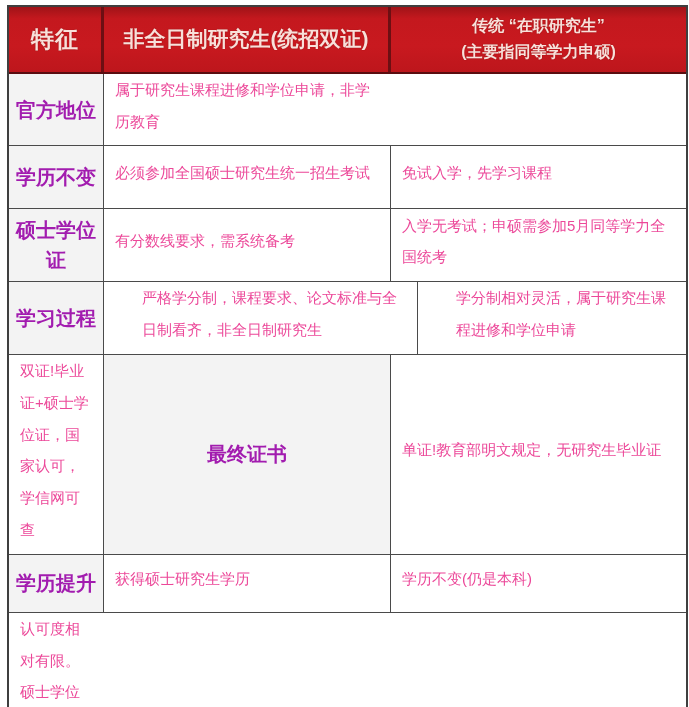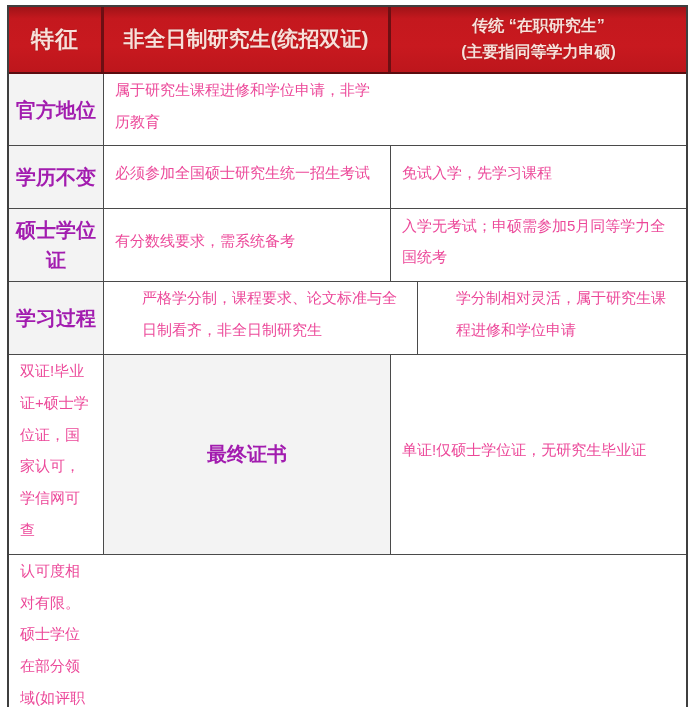--- a/index.html
+++ b/index.html
@@ -126,23 +126,28 @@
 
     <div class="trow body r3">
       <div class="cell feature-cell">学习过程</div>
       <div class="cell text-cell">严格学分制，课程要求、论文标准与全日制看齐，非全日制研究生</div>
       <div class="cell text-cell">学分制相对灵活，属于研究生课程进修和学位申请</div>
     </div>
 
     <div class="trow body r4">
       <div class="cell text-cell">双证!毕业证+硕士学位证，国家认可，学信网可查</div>
       <div class="cell feature-cell">最终证书</div>
-      <div class="cell text-cell">单证!仅硕士学位证，无研究生毕业证</div>
+      <div class="cell text-cell">单证!教育部明文规定，无研究生毕业证</div>
     </div>
 
+    <div class="trow body r5">
+      <div class="cell feature-cell">学历提升</div>
+      <div class="cell text-cell">获得硕士研究生学历</div>
+      <div class="cell text-cell">学历不变(仍是本科)</div>
+    </div>
 
     <div class="trow body r6">
       <div class="cell text-cell">认可度相对有限。硕士学位在部分领域(如评职称)有用，但缺乏学历是硬伤，尤其在体制内、大型国企、名企的核心岗位招聘中可能受限</div>
     </div>
 
     <div class="trow body r7">
       <div class="cell feature-cell">适合人群</div>
       <div class="cell text-cell">追求学历+学位双提升、需要证书含金量、想要以后有更好的发展、目标进入具有学历门槛的单位、能承受备考压力的职场人</div>
       <div class="cell text-cell">仅需硕士学位加持、学习时间精力非常有限、对学历无要求、预算相对有限者</div>
     </div>

